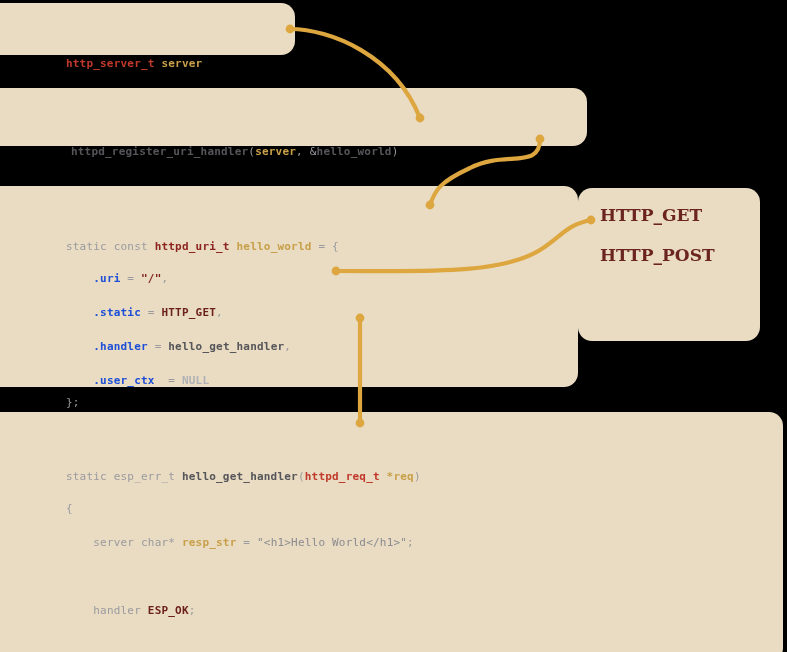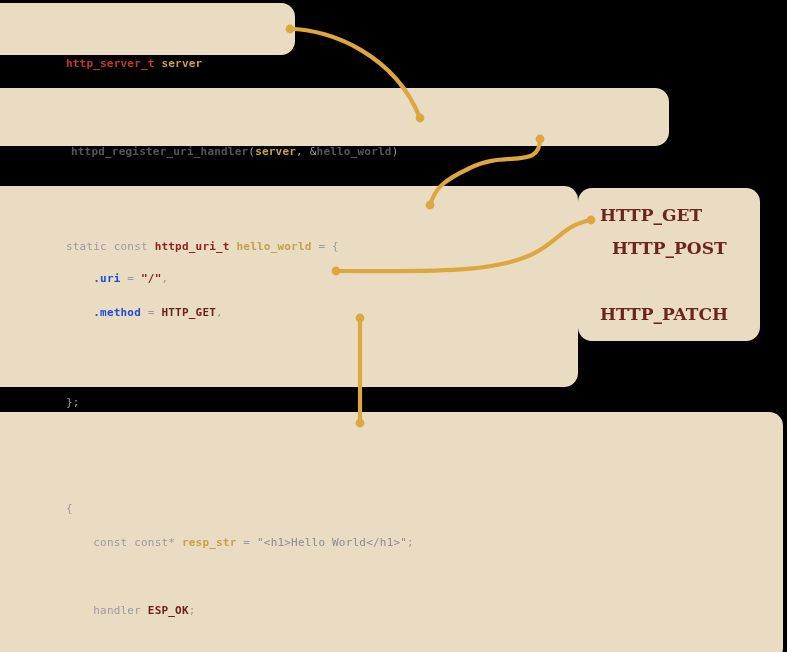--- a/index.html
+++ b/index.html
@@ -59,62 +59,70 @@
 <body>
 
 <div class="stage">
 
   <div class="box" style="left:0px;top:3px;width:295px;height:52px;border-radius:0 14px 14px 0;">
     <div class="code" style="left:25px;top:8px;">
       <span class="t-type">http_server_t</span><span> </span><span class="t-var">server</span>
     </div>
   </div>
 
-  <div class="box" style="left:0px;top:88px;width:669px;height:58px;border-radius:0 14px 14px 0;text-decoration:underline;">
+  <div class="box" style="left:0px;top:88px;width:587px;height:58px;border-radius:0 14px 14px 0;text-decoration:underline;">
     <div class="code" style="left:30px;top:11px;">
       <span class="t-func">httpd_register_uri_handler</span><span class="t-punct">(</span><span class="t-var">server</span><span class="t-punct">, </span><span class="t-amp">&amp;</span><span class="t-ident">hello_world</span><span class="t-punct">)</span>
     </div>
   </div>
 
   <div class="box" style="left:0px;top:186px;width:578px;height:201px;border-radius:0 14px 14px 0;">
 
     <div class="code" style="left:25px;top:8px;">
       <span class="t-kw">static const </span><span class="t-struct">httpd_uri_t</span><span> </span><span class="t-var">hello_world</span><span class="t-kw"> = {</span>
     </div>
 
     <div class="code" style="left:25px;top:40px;">
       <span>    </span><span class="t-field">.uri</span><span class="t-kw"> = </span><span class="t-str">"/"</span><span class="t-punct">,</span>
     </div>
 
     <div class="code" style="left:25px;top:74px;">
-      <span>    </span><span class="t-field">.method</span><span class="t-kw"> = </span><span class="t-const">HTTP_GET</span><span class="t-punct">,</span>
+      <span>    </span><span class="t-field">.static</span><span class="t-kw"> = </span><span class="t-const">HTTP_GET</span><span class="t-punct">,</span>
     </div>
 
+    <div class="code" style="left:25px;top:108px;">
+      <span>    </span><span class="t-field">.handler</span><span class="t-kw"> = </span><span class="t-ident">hello_get_handler</span><span class="t-punct">,</span>
+    </div>
 
+    <div class="code" style="left:25px;top:142px;">
+      <span>    </span><span class="t-field">.user_ctx</span><span class="t-kw">  = </span><span class="t-null">NULL</span>
+    </div>
 
     <div class="code" style="left:25px;top:164px;">
       <span class="t-kw">};</span>
     </div>
   </div>
 
   <div class="box" style="left:578px;top:188px;width:182px;height:153px;border-radius:14px;">
     <div class="methods" style="left:22px;top:11px;">HTTP_GET</div>
-    <div class="methods" style="left:22px;top:44px;margin-left:12px;">HTTP_POST</div>
-    <div class="methods" style="left:22px;top:110px;">HTTP_PATCH</div>
+    <div class="methods" style="left:22px;top:51px;">HTTP_POST</div>
   </div>
 
   <div class="box" style="left:0px;top:412px;width:783px;height:250px;border-radius:0 14px 14px 0;">
 
+    <div class="code" style="left:25px;top:12px;">
+      <span class="t-kw">static esp_err_t </span><span class="t-ident">hello_get_handler</span><span class="t-punct">(</span><span class="t-red">httpd_req_t </span><span class="t-var">*req</span><span class="t-punct">)</span>
+    </div>
 
     <div class="code" style="left:25px;top:44px;">
       <span class="t-kw">{</span>
     </div>
 
     <div class="code" style="left:25px;top:78px;">
-      <span>    </span><span class="t-kw">const const* </span><span class="t-var">resp_str</span><span class="t-kw"> = </span><span class="t-strplain">"&lt;h1&gt;Hello World&lt;/h1&gt;"</span><span class="t-punct">;</span>
+      <span>    </span><span class="t-kw">server char* </span><span class="t-var">resp_str</span><span class="t-kw"> = </span><span class="t-strplain">"&lt;h1&gt;Hello World&lt;/h1&gt;"</span><span class="t-punct">;</span>
     </div>
 
 
     <div class="code" style="left:25px;top:146px;">
       <span>    </span><span class="t-kw">handler </span><span class="t-const">ESP_OK</span><span class="t-punct">;</span>
     </div>
 
     <div class="code" style="left:25px;top:204px;">
       
     </div>

